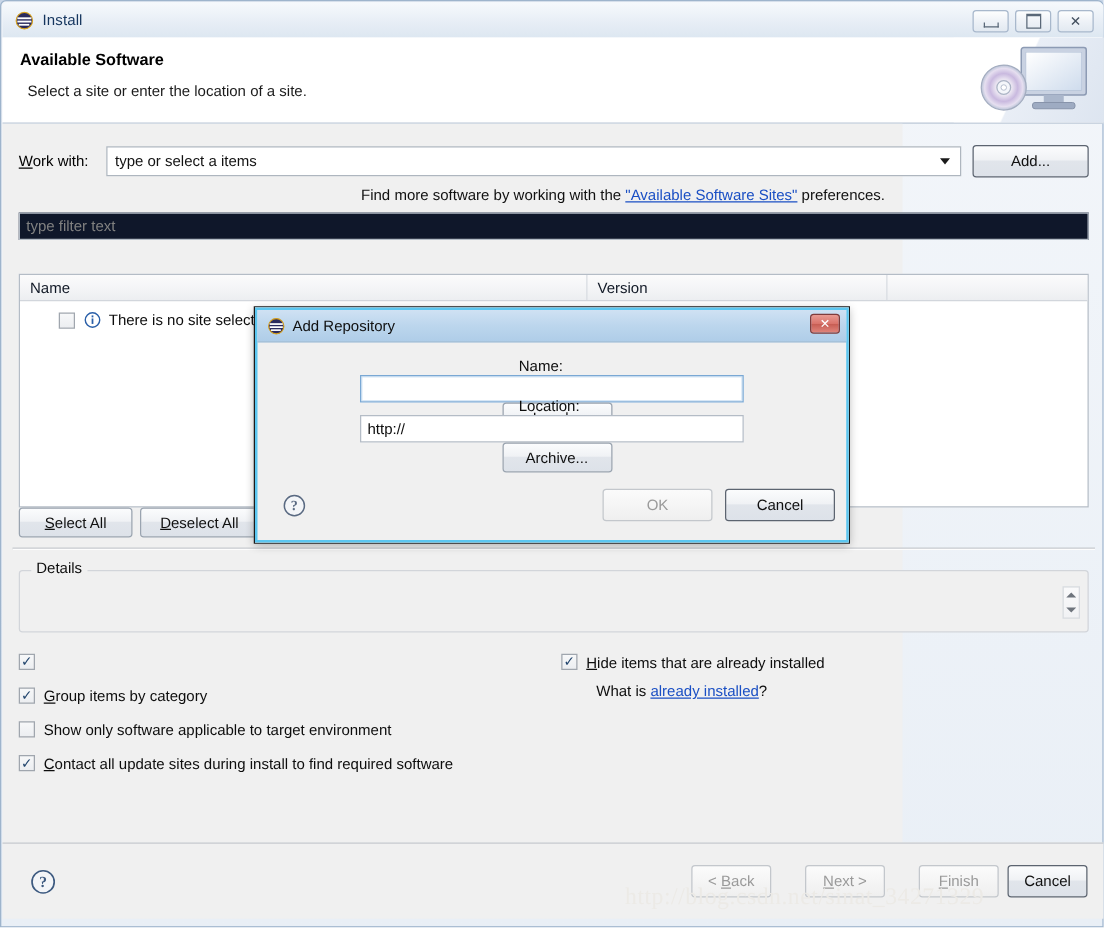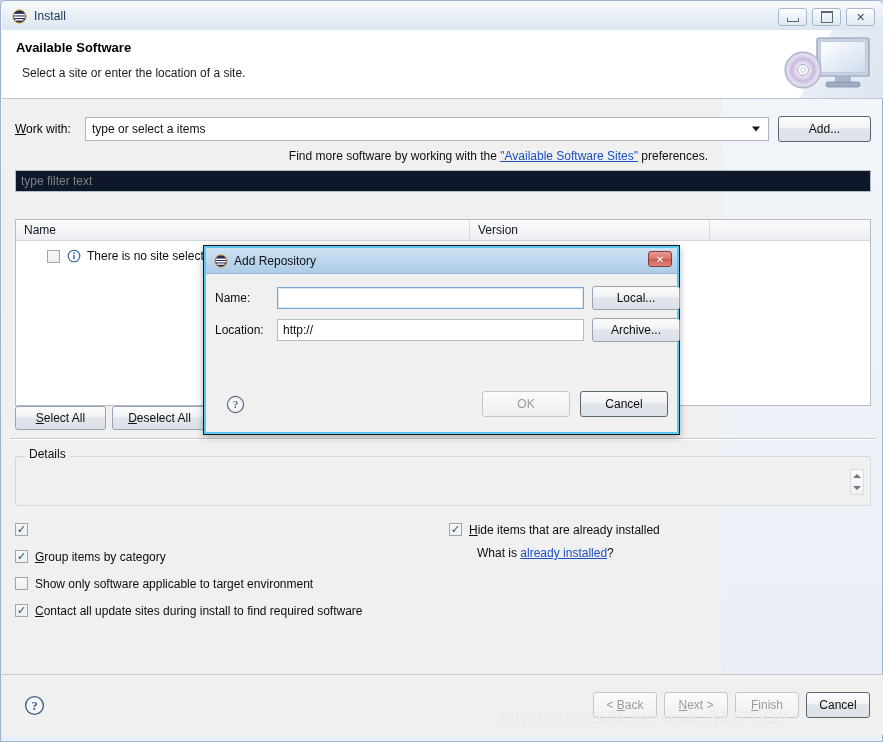--- a/index.html
+++ b/index.html
@@ -194,20 +194,21 @@
     justify-content: center;
     padding: 0;
   }
   .btn.default-btn {
     border: 1px solid #5c6470;
   }
   .btn.disabled {
     color: #9a9a9a;
     border-color: #c3c7cc;
     background: linear-gradient(to bottom, #fbfbfb 0%, #f5f5f5 50%, #efefef 100%);
+    margin-left: 20px;
   }
   .btn-add {
     width: 93px; height: 26px;
     flex: 0 0 auto;
   }
 
   .find-line {
     position: absolute;
     right: 14px; top: 50px;
     font-size: 12px;
@@ -464,20 +465,21 @@
     font-size: 10px;
     font-weight: bold;
     display: flex;
     align-items: center;
     justify-content: center;
   }
   .mrow {
     position: absolute;
     display: flex;
     align-items: center;
+    flex-direction: column;
   }
   .mrow.name { left: 0; top: 38px; width: 100%; }
   .mrow.loc  { left: 0; top: 70px; width: 100%; }
   .mlbl {
     width: 62px;
     margin-left: 9px;
     font-size: 12px;
     color: #0d0d0d;
     flex: 0 0 auto;
   }

